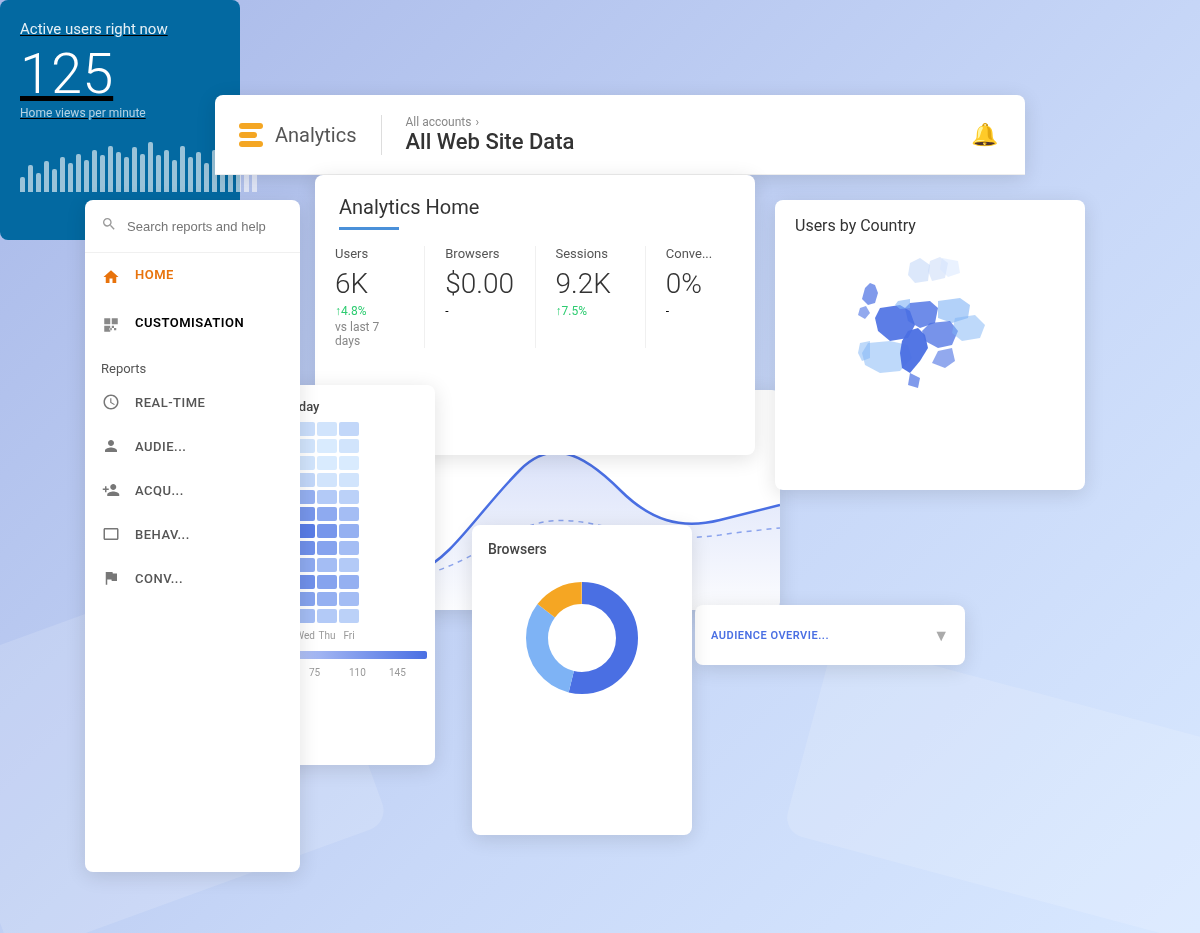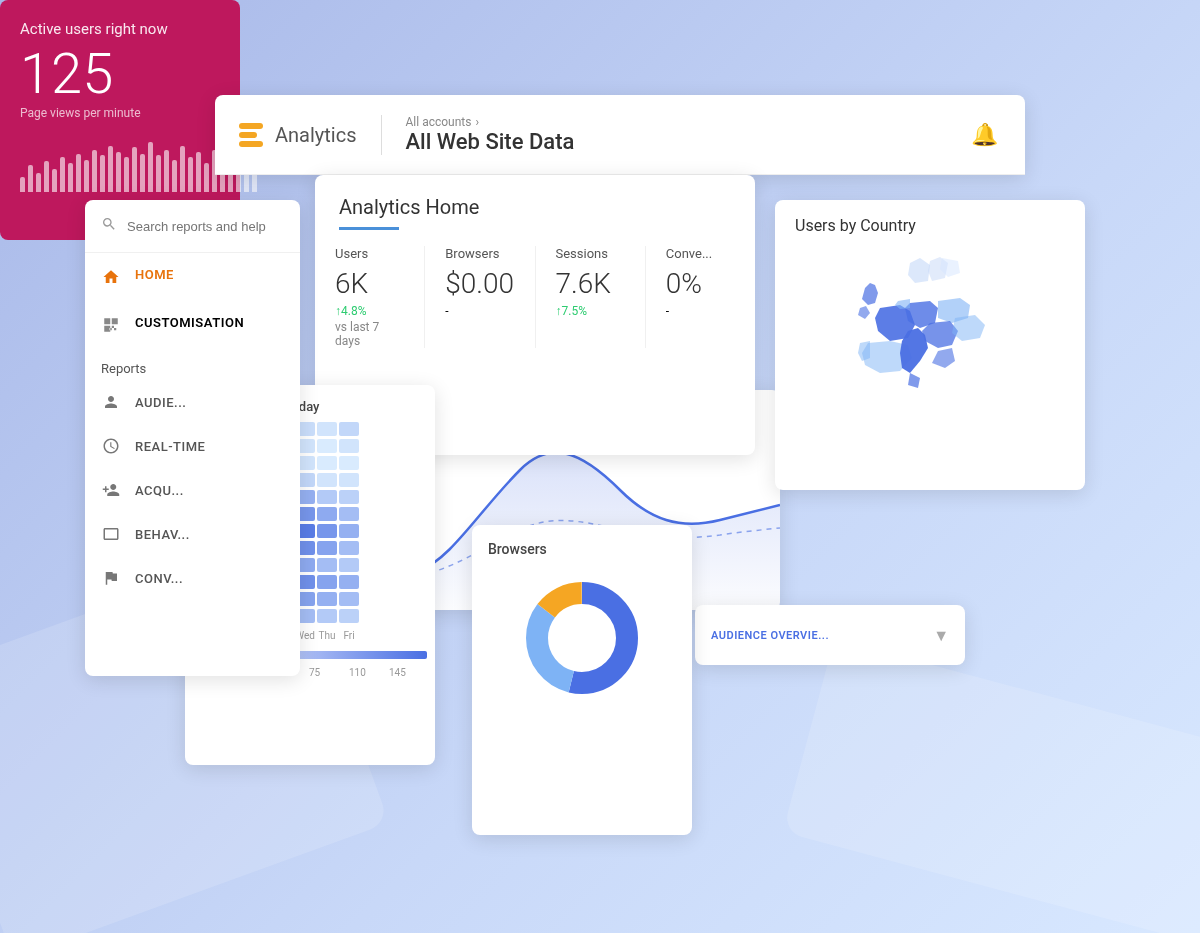--- a/index.html
+++ b/index.html
@@ -102,21 +102,21 @@
       align-items: center;
       justify-content: center;
       color: #555;
       font-size: 22px;
       cursor: pointer;
     }
 
     
     .sidebar {
       width: 215px;
-      height: 476px;
+      height: 672px;
       top: 200px;
       left: 85px;
       z-index: 10;
     }
     .sidebar-search {
       padding: 16px;
       border-bottom: 1px solid #f0f0f0;
       display: flex;
       align-items: center;
       gap: 10px;
@@ -383,22 +383,23 @@
       flex-shrink: 0;
     }
 
     
     .active-users-card {
       width: 240px;
       height: 240px;
       top: 505px;
       left: 820px;
       z-index: 9;
-      background: #be185d;
+      background: #0369a1;
       border-radius: 8px;
+      text-decoration: underline;
     }
     .active-users-title {
       padding: 20px 20px 8px;
       font-size: 15px;
       color: rgba(255,255,255,0.9);
       font-weight: 400;
     }
     .active-users-count {
       padding: 0 20px;
       font-size: 56px;
@@ -489,33 +490,33 @@
         </svg>
     </div>
     <span class="nav-label">CUSTOMISATION</span>
   </div>
 
   <div class="sidebar-section-title">Reports</div>
 
   <div class="sidebar-report-item">
     <div class="nav-icon">
       <svg width="18" height="18" viewBox="0 0 24 24" fill="#777">
-          <path d="M12 12c2.21 0 4-1.79 4-4s-1.79-4-4-4-4 1.79-4 4 1.79 4 4 4zm0 2c-2.67 0-8 1.34-8 4v2h16v-2c0-2.66-5.33-4-8-4z"></path>
+          <path d="M11.99 2C6.47 2 2 6.48 2 12s4.47 10 9.99 10C17.52 22 22 17.52 22 12S17.52 2 11.99 2zM12 20c-4.42 0-8-3.58-8-8s3.58-8 8-8 8 3.58 8 8-3.58 8-8 8zm.5-13H11v6l5.25 3.15.75-1.23-4.5-2.67V7z"></path>
         </svg>
     </div>
-    <span class="nav-label">AUDIE...</span>
+    <span class="nav-label">REAL-TIME</span>
   </div>
 
   <div class="sidebar-report-item">
     <div class="nav-icon">
       <svg width="18" height="18" viewBox="0 0 24 24" fill="#777">
-          <path d="M11.99 2C6.47 2 2 6.48 2 12s4.47 10 9.99 10C17.52 22 22 17.52 22 12S17.52 2 11.99 2zM12 20c-4.42 0-8-3.58-8-8s3.58-8 8-8 8 3.58 8 8-3.58 8-8 8zm.5-13H11v6l5.25 3.15.75-1.23-4.5-2.67V7z"></path>
+          <path d="M12 12c2.21 0 4-1.79 4-4s-1.79-4-4-4-4 1.79-4 4 1.79 4 4 4zm0 2c-2.67 0-8 1.34-8 4v2h16v-2c0-2.66-5.33-4-8-4z"></path>
         </svg>
     </div>
-    <span class="nav-label">REAL-TIME</span>
+    <span class="nav-label">AUDIE...</span>
   </div>
 
   <div class="sidebar-report-item">
     <div class="nav-icon">
       <svg width="18" height="18" viewBox="0 0 24 24" fill="#777">
           <path d="M15 12c2.21 0 4-1.79 4-4s-1.79-4-4-4-4 1.79-4 4 1.79 4 4 4zm-9-2V7H4v3H1v2h3v3h2v-3h3v-2H6zm9 4c-2.67 0-8 1.34-8 4v2h16v-2c0-2.66-5.33-4-8-4z"></path>
         </svg>
     </div>
     <span class="nav-label">ACQU...</span>
   </div>
@@ -554,21 +555,21 @@
     </div>
 
     <div class="metric-item">
       <div class="metric-label">Browsers</div>
       <div class="metric-value">$0.00</div>
       <div class="metric-change">-</div>
     </div>
 
     <div class="metric-item">
       <div class="metric-label">Sessions</div>
-      <div class="metric-value">7.6K</div>
+      <div class="metric-value">9.2K</div>
       <div class="metric-change positive">↑7.5%</div>
     </div>
 
     <div class="metric-item">
       <div class="metric-label">Conve...</div>
       <div class="metric-value">0%</div>
       <div class="metric-change">-</div>
     </div>
   </div>
 </div>
@@ -793,21 +794,21 @@
       <circle cx="65" cy="65" r="45" fill="none" stroke="#7eb3f5" stroke-width="22" stroke-dasharray="89 194" stroke-dashoffset="-152" transform="rotate(-90 65 65)"></circle>
       <circle cx="65" cy="65" r="45" fill="none" stroke="#f5a623" stroke-width="22" stroke-dasharray="41 241" stroke-dashoffset="-241" transform="rotate(-90 65 65)"></circle>
       <circle cx="65" cy="65" r="33" fill="white"></circle>
     </svg>
   </div>
 </div>
 
 <div class="active-users-card">
   <div class="active-users-title">Active users right now</div>
   <div class="active-users-count">125</div>
-  <div class="active-users-label">Page views per minute</div>
+  <div class="active-users-label">Home views per minute</div>
   <div class="active-users-chart" id="active-chart">
       <div style="width: 5px; height: 15.3846px; background: rgba(255, 255, 255, 0.6); border-radius: 2px 2px 0px 0px; flex-shrink: 0;"></div>
       <div style="width: 5px; height: 26.9231px; background: rgba(255, 255, 255, 0.6); border-radius: 2px 2px 0px 0px; flex-shrink: 0;"></div>
       <div style="width: 5px; height: 19.2308px; background: rgba(255, 255, 255, 0.6); border-radius: 2px 2px 0px 0px; flex-shrink: 0;"></div>
       <div style="width: 5px; height: 30.7692px; background: rgba(255, 255, 255, 0.6); border-radius: 2px 2px 0px 0px; flex-shrink: 0;"></div>
       <div style="width: 5px; height: 23.0769px; background: rgba(255, 255, 255, 0.6); border-radius: 2px 2px 0px 0px; flex-shrink: 0;"></div>
       <div style="width: 5px; height: 34.6154px; background: rgba(255, 255, 255, 0.6); border-radius: 2px 2px 0px 0px; flex-shrink: 0;"></div>
       <div style="width: 5px; height: 29.2308px; background: rgba(255, 255, 255, 0.6); border-radius: 2px 2px 0px 0px; flex-shrink: 0;"></div>
       <div style="width: 5px; height: 38.4615px; background: rgba(255, 255, 255, 0.6); border-radius: 2px 2px 0px 0px; flex-shrink: 0;"></div>
       <div style="width: 5px; height: 32.3077px; background: rgba(255, 255, 255, 0.6); border-radius: 2px 2px 0px 0px; flex-shrink: 0;"></div>

